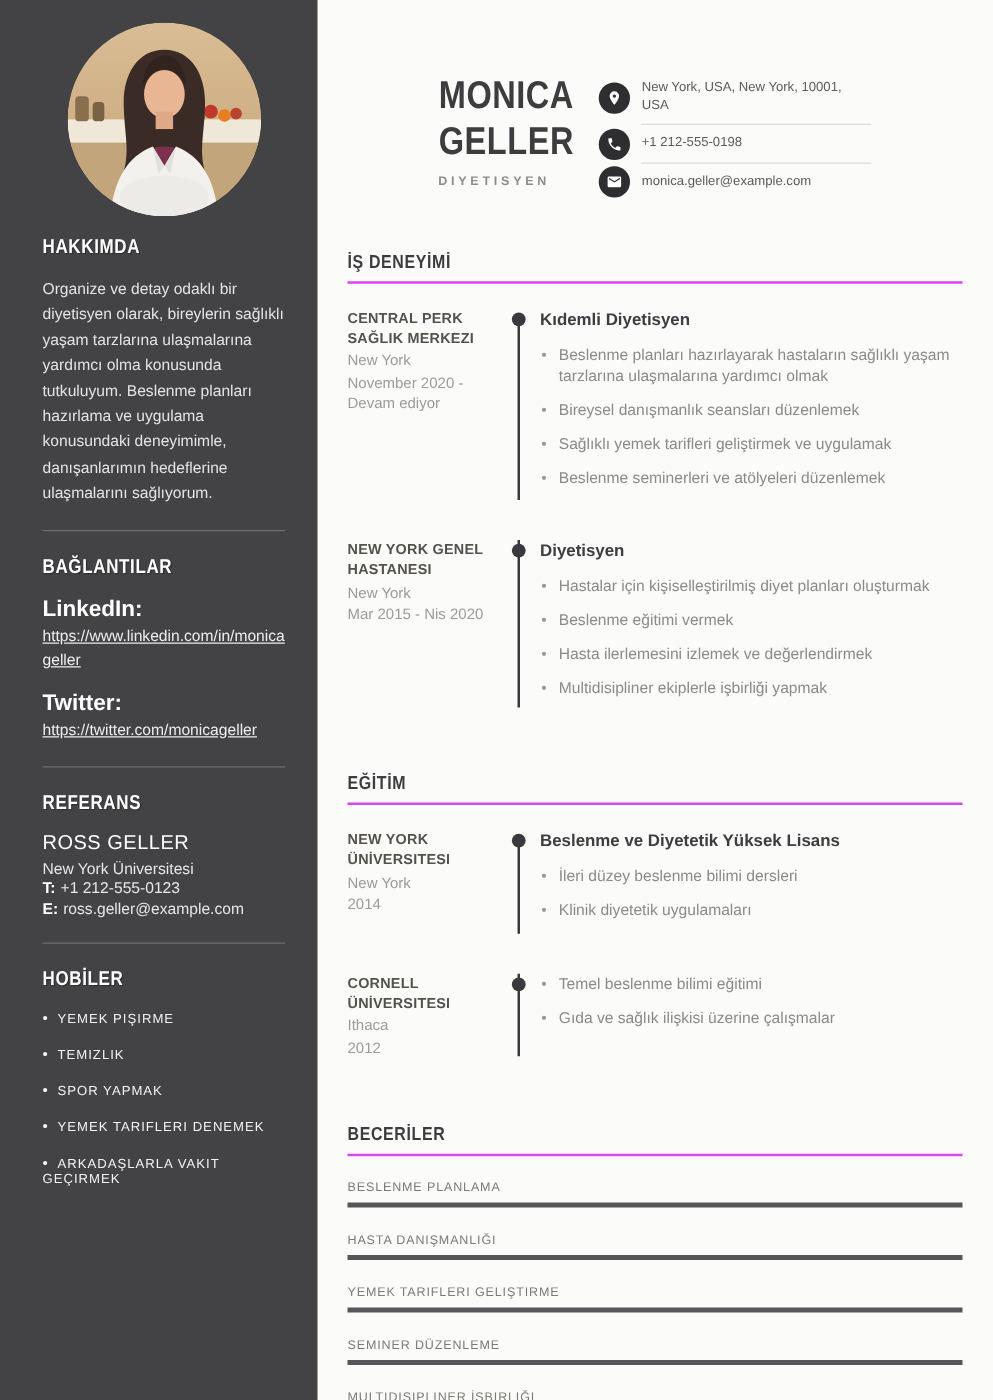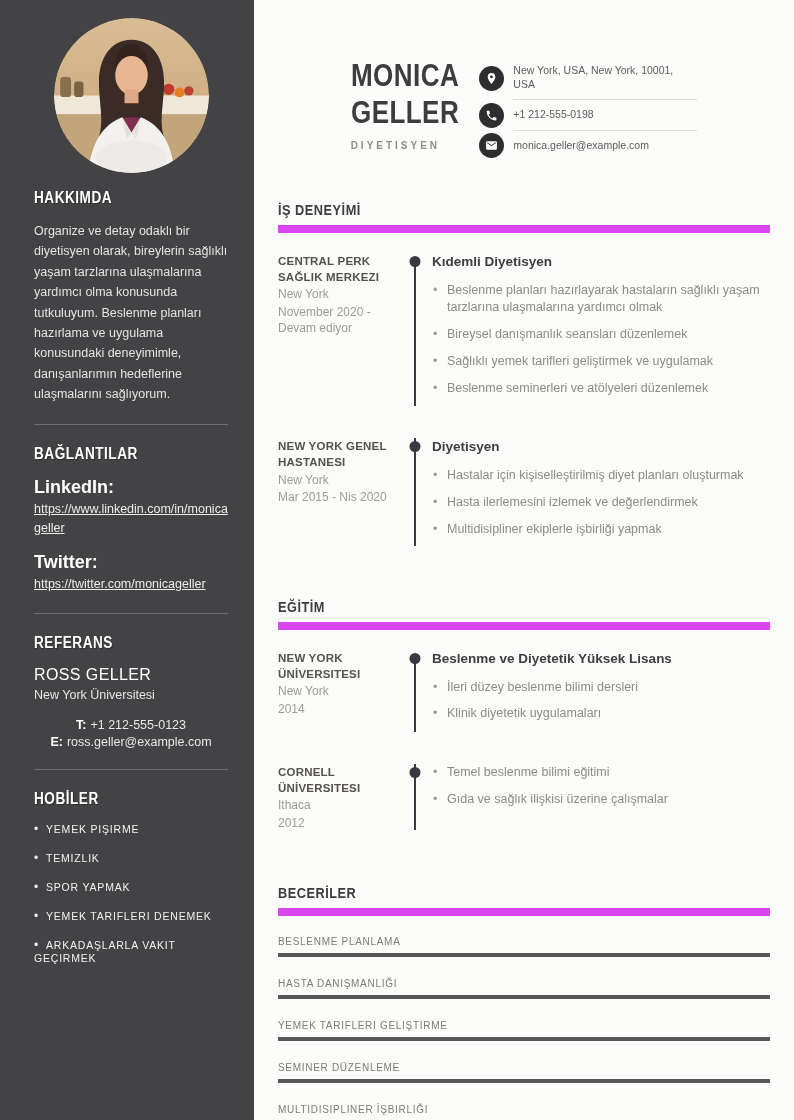--- a/index.html
+++ b/index.html
@@ -30,22 +30,22 @@
   .about-text { font-size:12.5px; line-height:1.63; color:#e3e3e3; }
 
   .link-item { margin-bottom:15px; }
   .link-label { font-weight:700; font-size:18px; color:#ffffff; margin-bottom:2px; }
   .link-url {
     font-size:12.5px; color:#ececec; text-decoration:underline;
     word-break:break-all; line-height:1.45; display:block; cursor:pointer;
   }
 
   .ref-name { font-size:16px; letter-spacing:0.4px; color:#ffffff; margin-bottom:4px; }
-  .ref-org  { font-size:12.5px; color:#e6e6e6; margin-bottom:16px; }
-  .ref-line { font-size:12.5px; color:#e6e6e6; margin-bottom:3px;text-align:center; }
+  .ref-org  { font-size:12.5px; color:#e6e6e6; margin-bottom:1px; }
+  .ref-line { font-size:12.5px; color:#e6e6e6; margin-bottom:3px; }
   .ref-line b { color:#ffffff; margin-right:4px; }
 
   .hobby-list { list-style:none; }
   .hobby-list li {
     font-size:10.5px; letter-spacing:0.8px; color:#f2f2f2; margin-bottom:15px;
   }
   .hobby-list li::before { content:"•"; margin-right:7px; font-size:12px; }
 
   
   .main { flex:1; padding:56px 24px 0 24px; }
@@ -68,21 +68,21 @@
   }
   .contact-icon svg { width:13px; height:13px; fill:#ffffff; }
   .contact-text {
     flex:1; font-size:10.5px; color:#5c5c5c; padding:8px 0;
     border-bottom:1px solid #dcdcda; line-height:1.3;
   }
   .contact-row:last-child .contact-text { border-bottom:none; }
 
   
   .section-heading {
-    border-bottom:8px solid #d946ef; padding-bottom:6px; margin-bottom:20px;
+    border-bottom:2px solid #d946ef; padding-bottom:6px; margin-bottom:20px;
   }
   .section-heading span {
     display:inline-block; font-size:15px; font-weight:800; letter-spacing:0.6px;
     color:#3d3d40; transform:scaleX(0.85); transform-origin:left center; white-space:nowrap;
   }
   .sec-exp    { margin-top:40px; }
   .sec-edu    { margin-top:46px; }
   .sec-skills { margin-top:48px; }
 
   
@@ -278,20 +278,21 @@
             <div class="t-org">NEW YORK GENEL HASTANESI</div>
             <div class="t-loc">New York</div>
             <div class="t-date">Mar 2015 - Nis 2020</div>
           </div>
           <div class="t-mid"></div>
           <div class="t-body">
             <div class="t-title">Diyetisyen</div>
             <ul class="t-bullets">
 
             <li>Hastalar için kişiselleştirilmiş diyet planları oluşturmak</li>
+              <li>Beslenme eğitimi vermek</li>
               <li>Hasta ilerlemesini izlemek ve değerlendirmek</li>
               <li>Multidisipliner ekiplerle işbirliği yapmak</li>
             </ul>
           </div>
         </div>
       </div>
   </section>
 
   <section class="sec-edu">
     <div class="section-heading">

